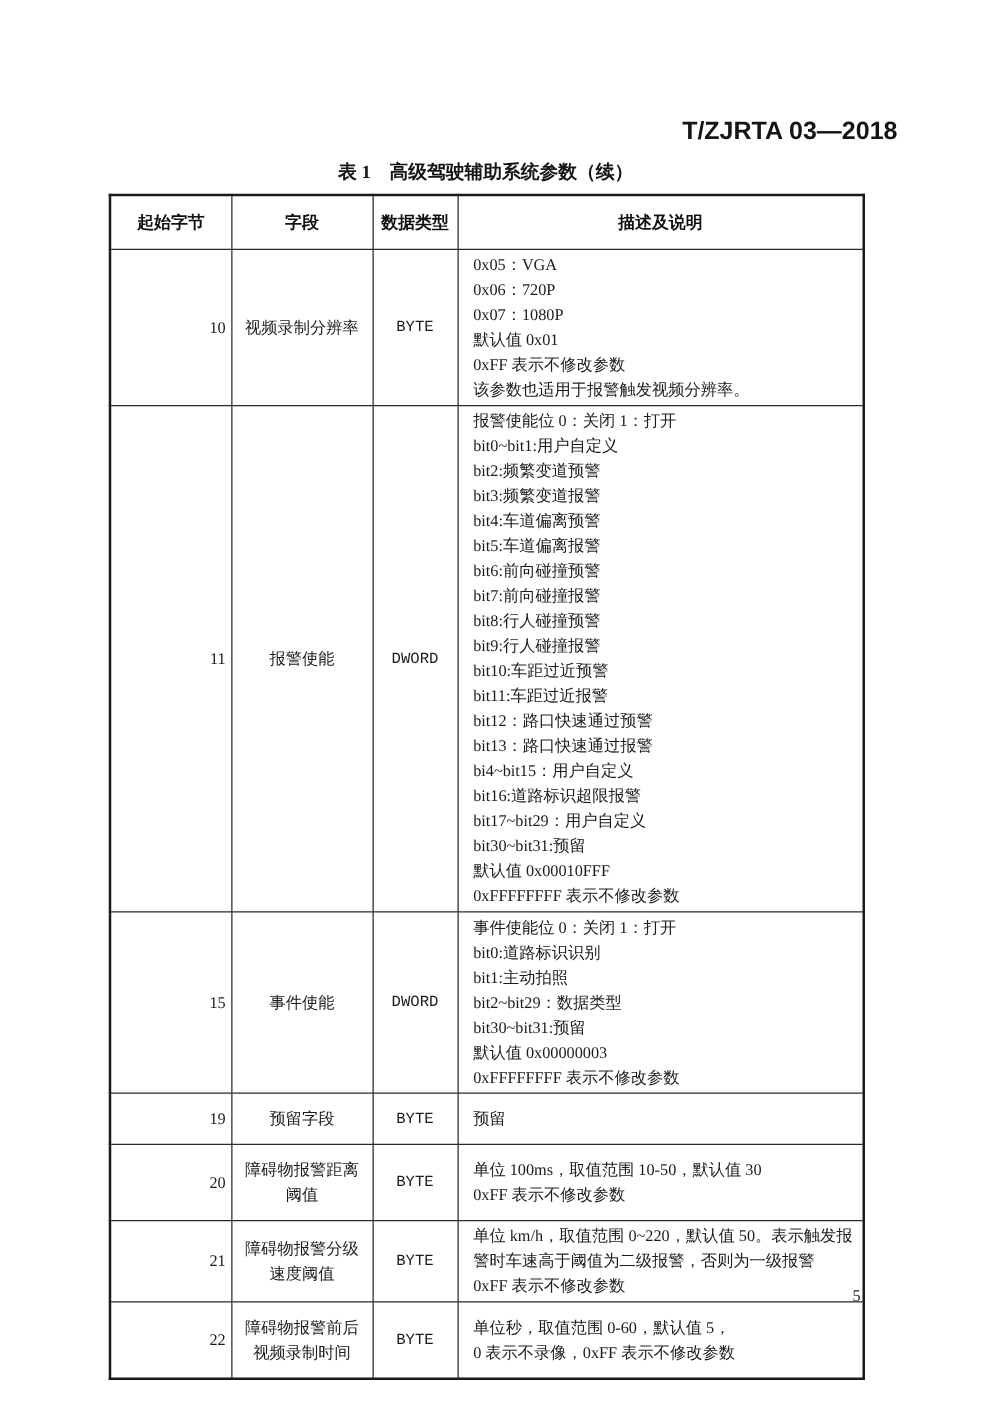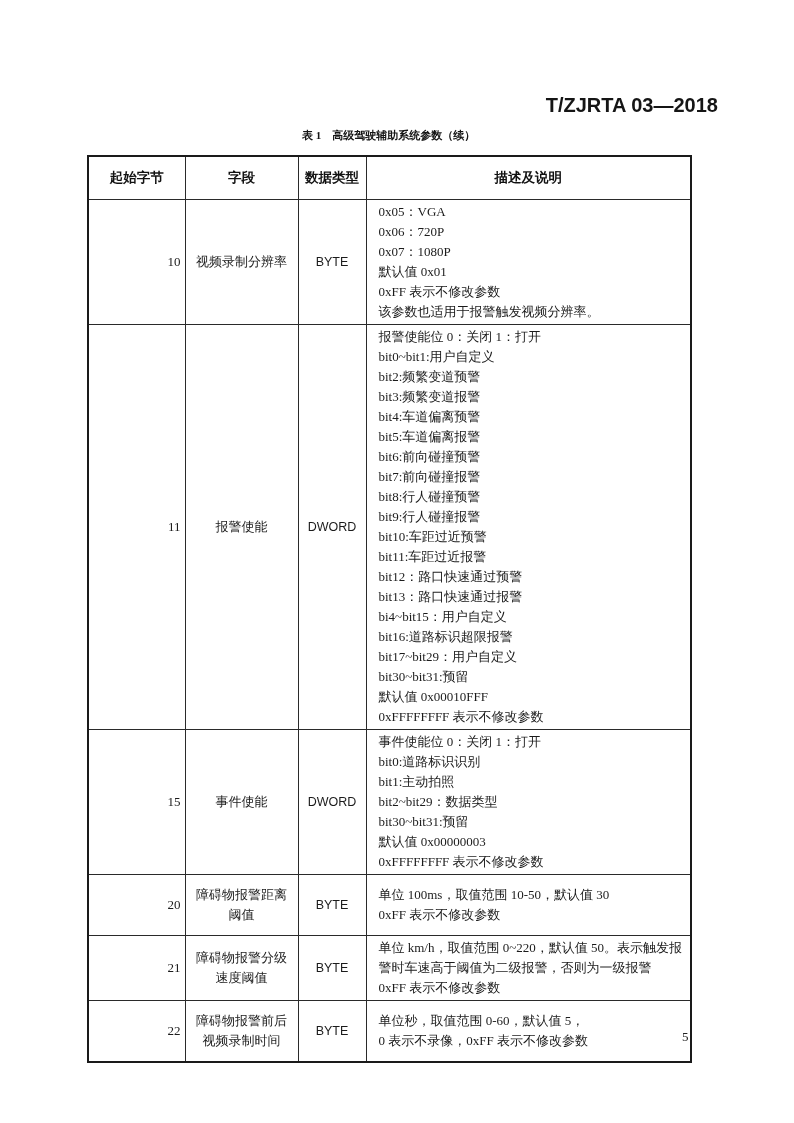--- a/index.html
+++ b/index.html
@@ -24,21 +24,21 @@
     font-size: 20px;
     letter-spacing: 0px;
     color: #151515;
   }
   .table-title {
     position: absolute;
     top: 128px;
     left: 87px;
     width: 603px;
     text-align: center;
-    font-size: 11px;
+    font-size: 15px;
     font-weight: 700;
     color: #151515;
   }
   table.param-table {
     position: absolute;
     top: 155px;
     left: 87px;
     width: 603px;
     border-collapse: collapse;
     table-layout: fixed;
@@ -63,21 +63,21 @@
   }
   td.c-field {
     text-align: center;
     font-size: 13px;
     line-height: 20px;
     white-space: pre-line;
   }
   td.c-type {
     text-align: center;
     font-size: 12.5px;
-    font-family: Liberation Sans, sans-serif;
+    font-family: Liberation Mono, monospace;
   }
   td.c-desc {
     padding: 2px 6px 2px 12px;
     font-size: 13px;
   }
   .desc-line {
     line-height: 20px;
     white-space: normal;
   }
   .page-number {
@@ -159,20 +159,28 @@
           <div class="desc-line">事件使能位 0：关闭 1：打开</div>
           <div class="desc-line">bit0:道路标识识别</div>
           <div class="desc-line">bit1:主动拍照</div>
           <div class="desc-line">bit2~bit29：数据类型</div>
           <div class="desc-line">bit30~bit31:预留</div>
           <div class="desc-line">默认值 0x00000003</div>
           <div class="desc-line">0xFFFFFFFF 表示不修改参数</div>
         </td>
       </tr>
       <tr>
+        <td class="c-start">19</td>
+        <td class="c-field">预留字段</td>
+        <td class="c-type">BYTE</td>
+        <td class="c-desc">
+          <div class="desc-line">预留</div>
+        </td>
+      </tr>
+      <tr>
         <td class="c-start">20</td>
         <td class="c-field">障碍物报警距离
 阈值</td>
         <td class="c-type">BYTE</td>
         <td class="c-desc">
           <div class="desc-line">单位 100ms，取值范围 10-50，默认值 30</div>
           <div class="desc-line">0xFF 表示不修改参数</div>
         </td>
       </tr>
       <tr>

